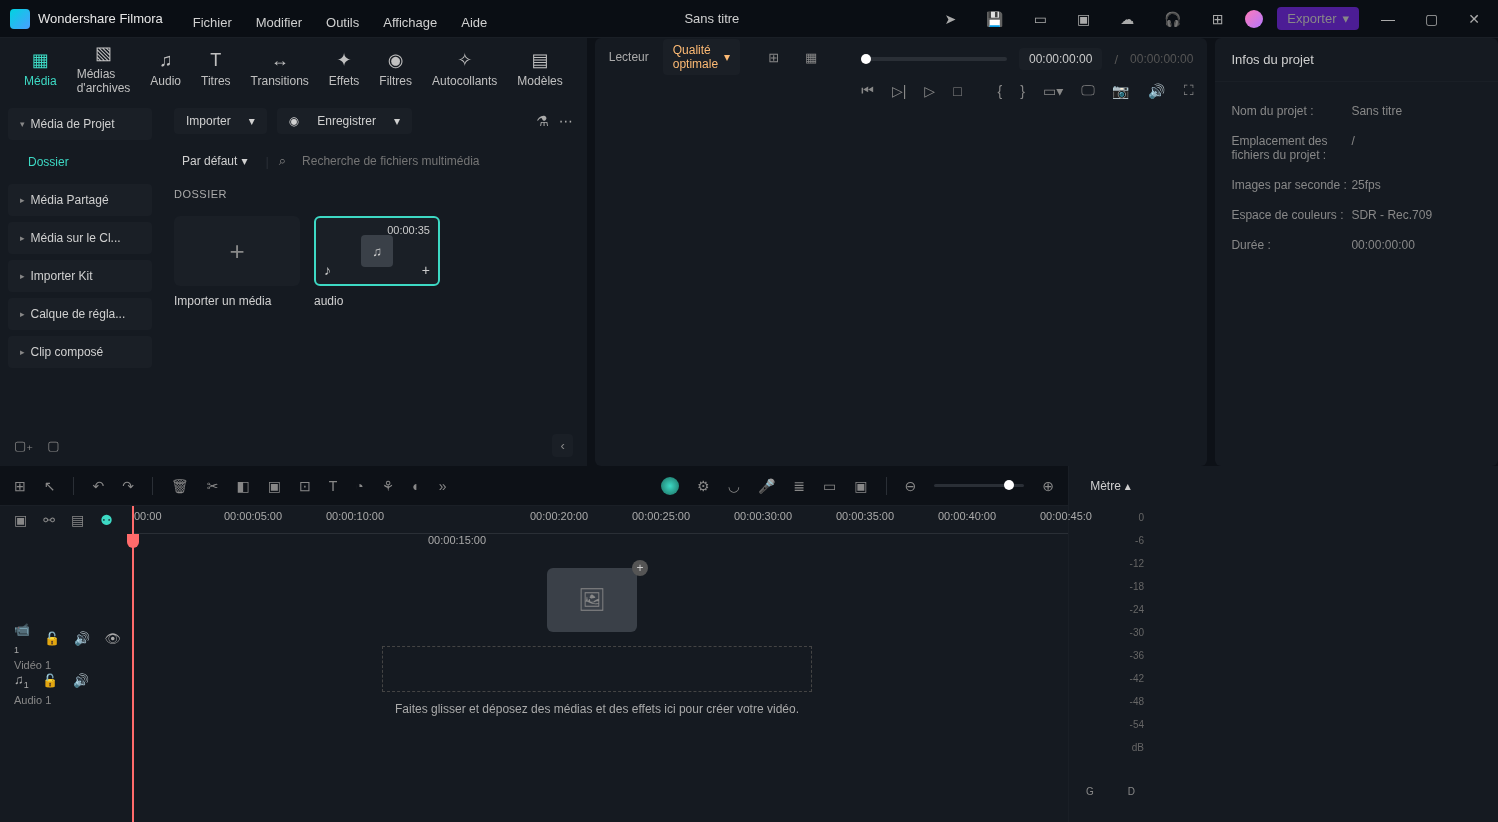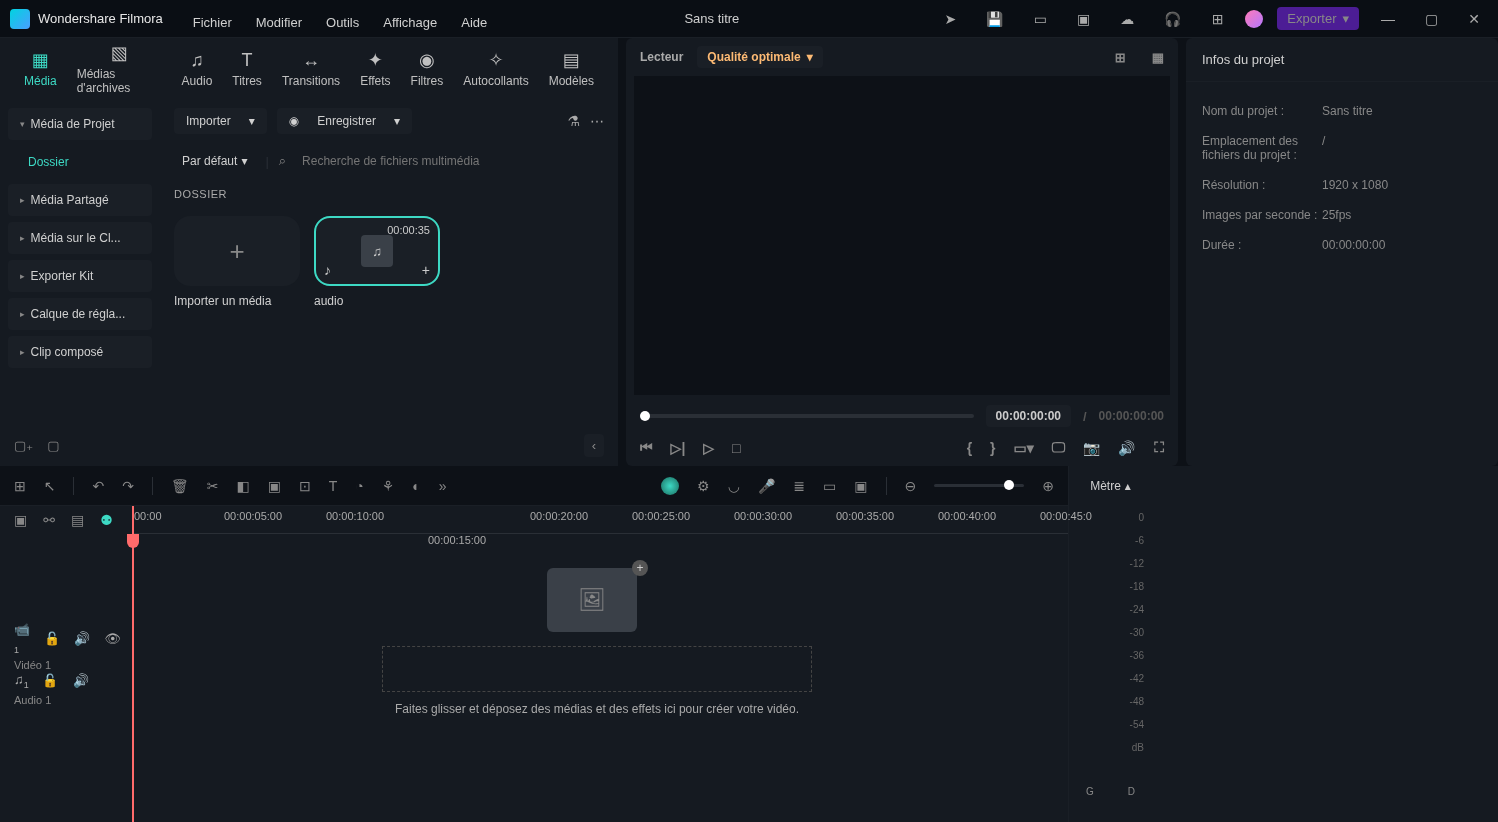--- a/index.html
+++ b/index.html
@@ -29,30 +29,30 @@
 .media-toolbar{display:flex;align-items:center;gap:10px;padding:8px 0;}
 .tb-btn{background:#1a1f26;padding:6px 12px;border-radius:4px;color:#d0d0d0;display:flex;align-items:center;gap:18px;font-size:12px;}
 .tb-spacer{flex:1;}
 .tb-icon{color:#aaa;font-size:14px;}
 .search-row{display:flex;align-items:center;gap:10px;padding:6px 0;}
 .sort-btn{padding:4px 8px;color:#d0d0d0;font-size:12px;display:flex;align-items:center;gap:4px;}
 .search-input{flex:1;background:transparent;border:none;color:#aaa;padding:6px;font-size:12px;outline:none;}
 .folder-label{font-size:11px;color:#aaa;padding:8px 0;letter-spacing:0.5px;}
 .thumbs{display:flex;gap:14px;padding-top:8px;}
 .thumb{display:flex;flex-direction:column;gap:8px;}
-.thumb-box{width:126px;height:70px;background:#1a1f26;border-radius:16px;display:flex;align-items:center;justify-content:center;position:relative;}
+.thumb-box{width:126px;height:70px;background:#1a1f26;border-radius:6px;display:flex;align-items:center;justify-content:center;position:relative;}
 .thumb-box.selected{border:2px solid #3dd9c4;}
 .thumb-plus{font-size:26px;color:#888;}
 .thumb-duration{position:absolute;top:6px;right:8px;font-size:11px;color:#ccc;}
 .thumb-music-icon{width:32px;height:32px;background:#3a4048;border-radius:4px;display:flex;align-items:center;justify-content:center;color:#ccc;}
 .thumb-corner-left{position:absolute;bottom:6px;left:8px;color:#ccc;font-size:14px;}
 .thumb-corner-right{position:absolute;bottom:6px;right:8px;color:#ccc;font-size:14px;}
 .thumb-name{font-size:12px;color:#d0d0d0;}
 .media-footer{height:42px;display:flex;align-items:center;padding:0 14px;gap:14px;}
-.preview-panel{flex:1;margin:0 8px;background:#151a21;border-radius:6px;display:flex;flex-direction:column;font-weight:bold;}
+.preview-panel{flex:1;margin:0 8px;background:#151a21;border-radius:6px;display:flex;flex-direction:row;}
 .preview-header{height:38px;display:flex;align-items:center;padding:0 14px;gap:14px;}
 .preview-label{color:#aaa;font-size:12px;}
 .quality-btn{background:#1a1f26;padding:4px 10px;border-radius:4px;color:#fdba74;font-size:12px;display:flex;align-items:center;gap:6px;}
 .preview-spacer{flex:1;}
 .preview-body{flex:1;background:#0d1117;margin:0 8px;}
 .preview-controls{padding:10px 14px;}
 .scrub-row{display:flex;align-items:center;gap:12px;}
 .scrub-bar{flex:1;height:4px;background:#2a2f36;border-radius:2px;position:relative;}
 .scrub-handle{width:10px;height:10px;background:#fff;border-radius:50%;position:absolute;left:0;top:-3px;}
 .time-current{background:#1a1f26;padding:4px 10px;border-radius:4px;color:#ccc;font-size:12px;}
@@ -186,21 +186,21 @@
         <div class="side-item">
             <span class="side-arrow">▸</span>
             <span>Média Partagé</span>
           </div>
         <div class="side-item">
             <span class="side-arrow">▸</span>
             <span>Média sur le Cl...</span>
           </div>
         <div class="side-item">
             <span class="side-arrow">▸</span>
-            <span>Exporter Kit</span>
+            <span>Importer Kit</span>
           </div>
         <div class="side-item">
             <span class="side-arrow">▸</span>
             <span>Calque de régla...</span>
           </div>
         <div class="side-item">
             <span class="side-arrow">▸</span>
             <span>Clip composé</span>
           </div>
       </div>
@@ -299,26 +299,26 @@
     <div class="info-body">
       <div class="info-row">
           <div class="info-label">Nom du projet :</div>
           <div class="info-value">Sans titre</div>
         </div>
       <div class="info-row">
           <div class="info-label">Emplacement des fichiers du projet :</div>
           <div class="info-value">/</div>
         </div>
       <div class="info-row">
-          <div class="info-label">Résolution :</div>
-          <div class="info-value">1920 x 1080</div>
-        </div>
-      <div class="info-row">
           <div class="info-label">Images par seconde :</div>
           <div class="info-value">25fps</div>
+        </div>
+      <div class="info-row">
+          <div class="info-label">Espace de couleurs :</div>
+          <div class="info-value">SDR - Rec.709</div>
         </div>
       <div class="info-row">
           <div class="info-label">Durée :</div>
           <div class="info-value">00:00:00:00</div>
         </div>
     </div>
   </div>
 </div>
 
 <div class="timeline-area">

